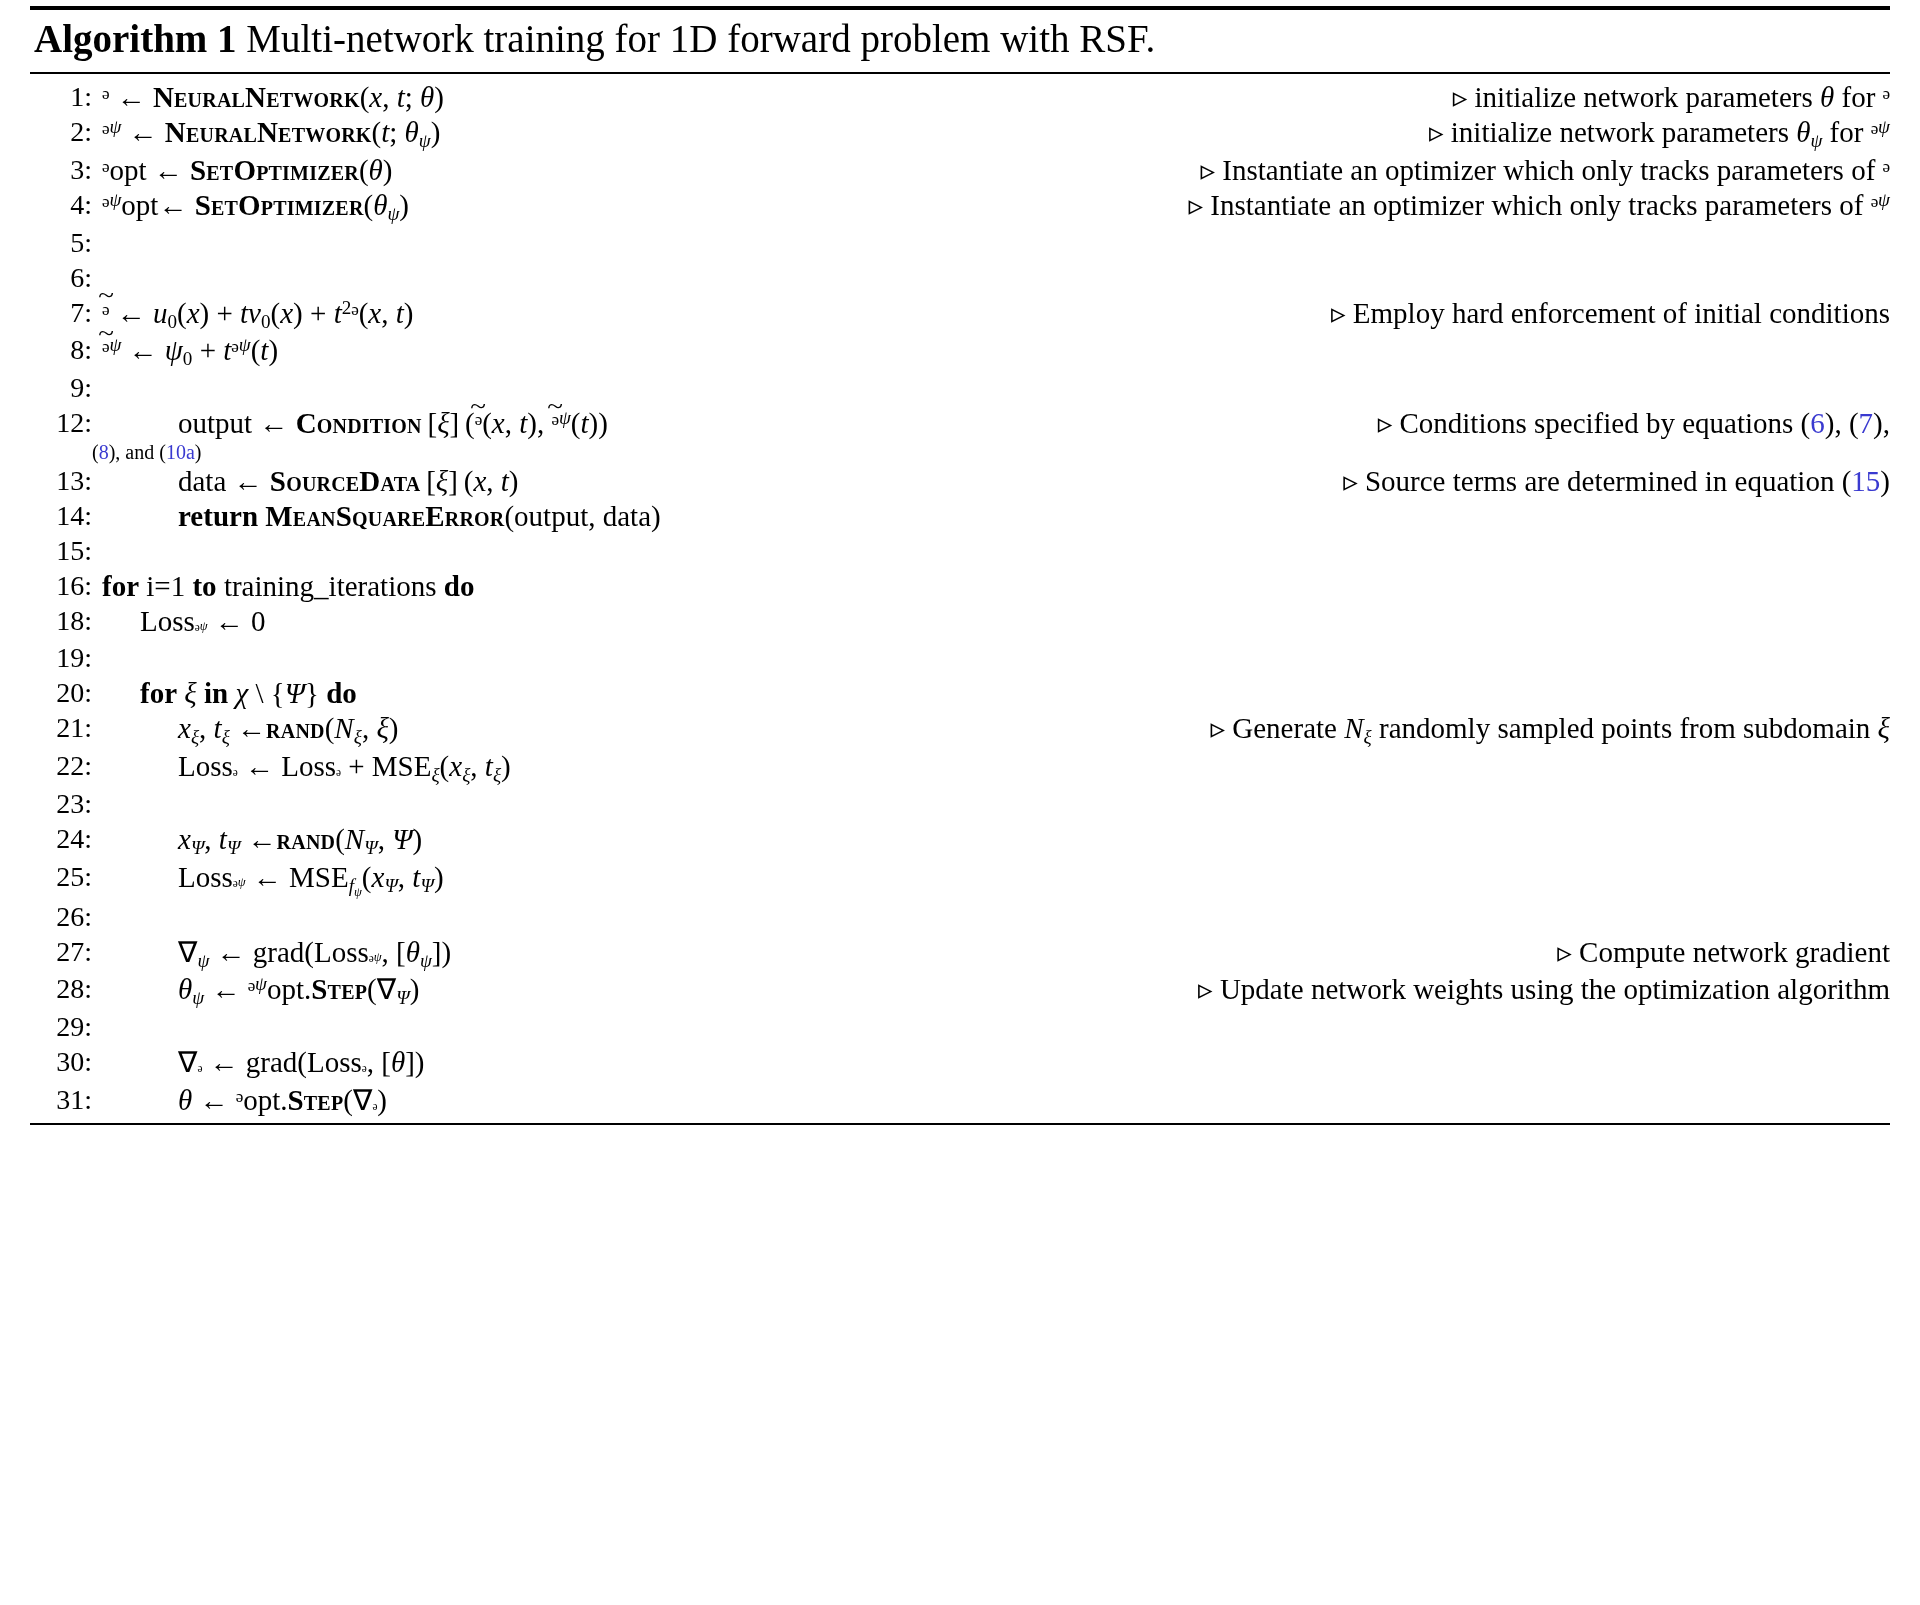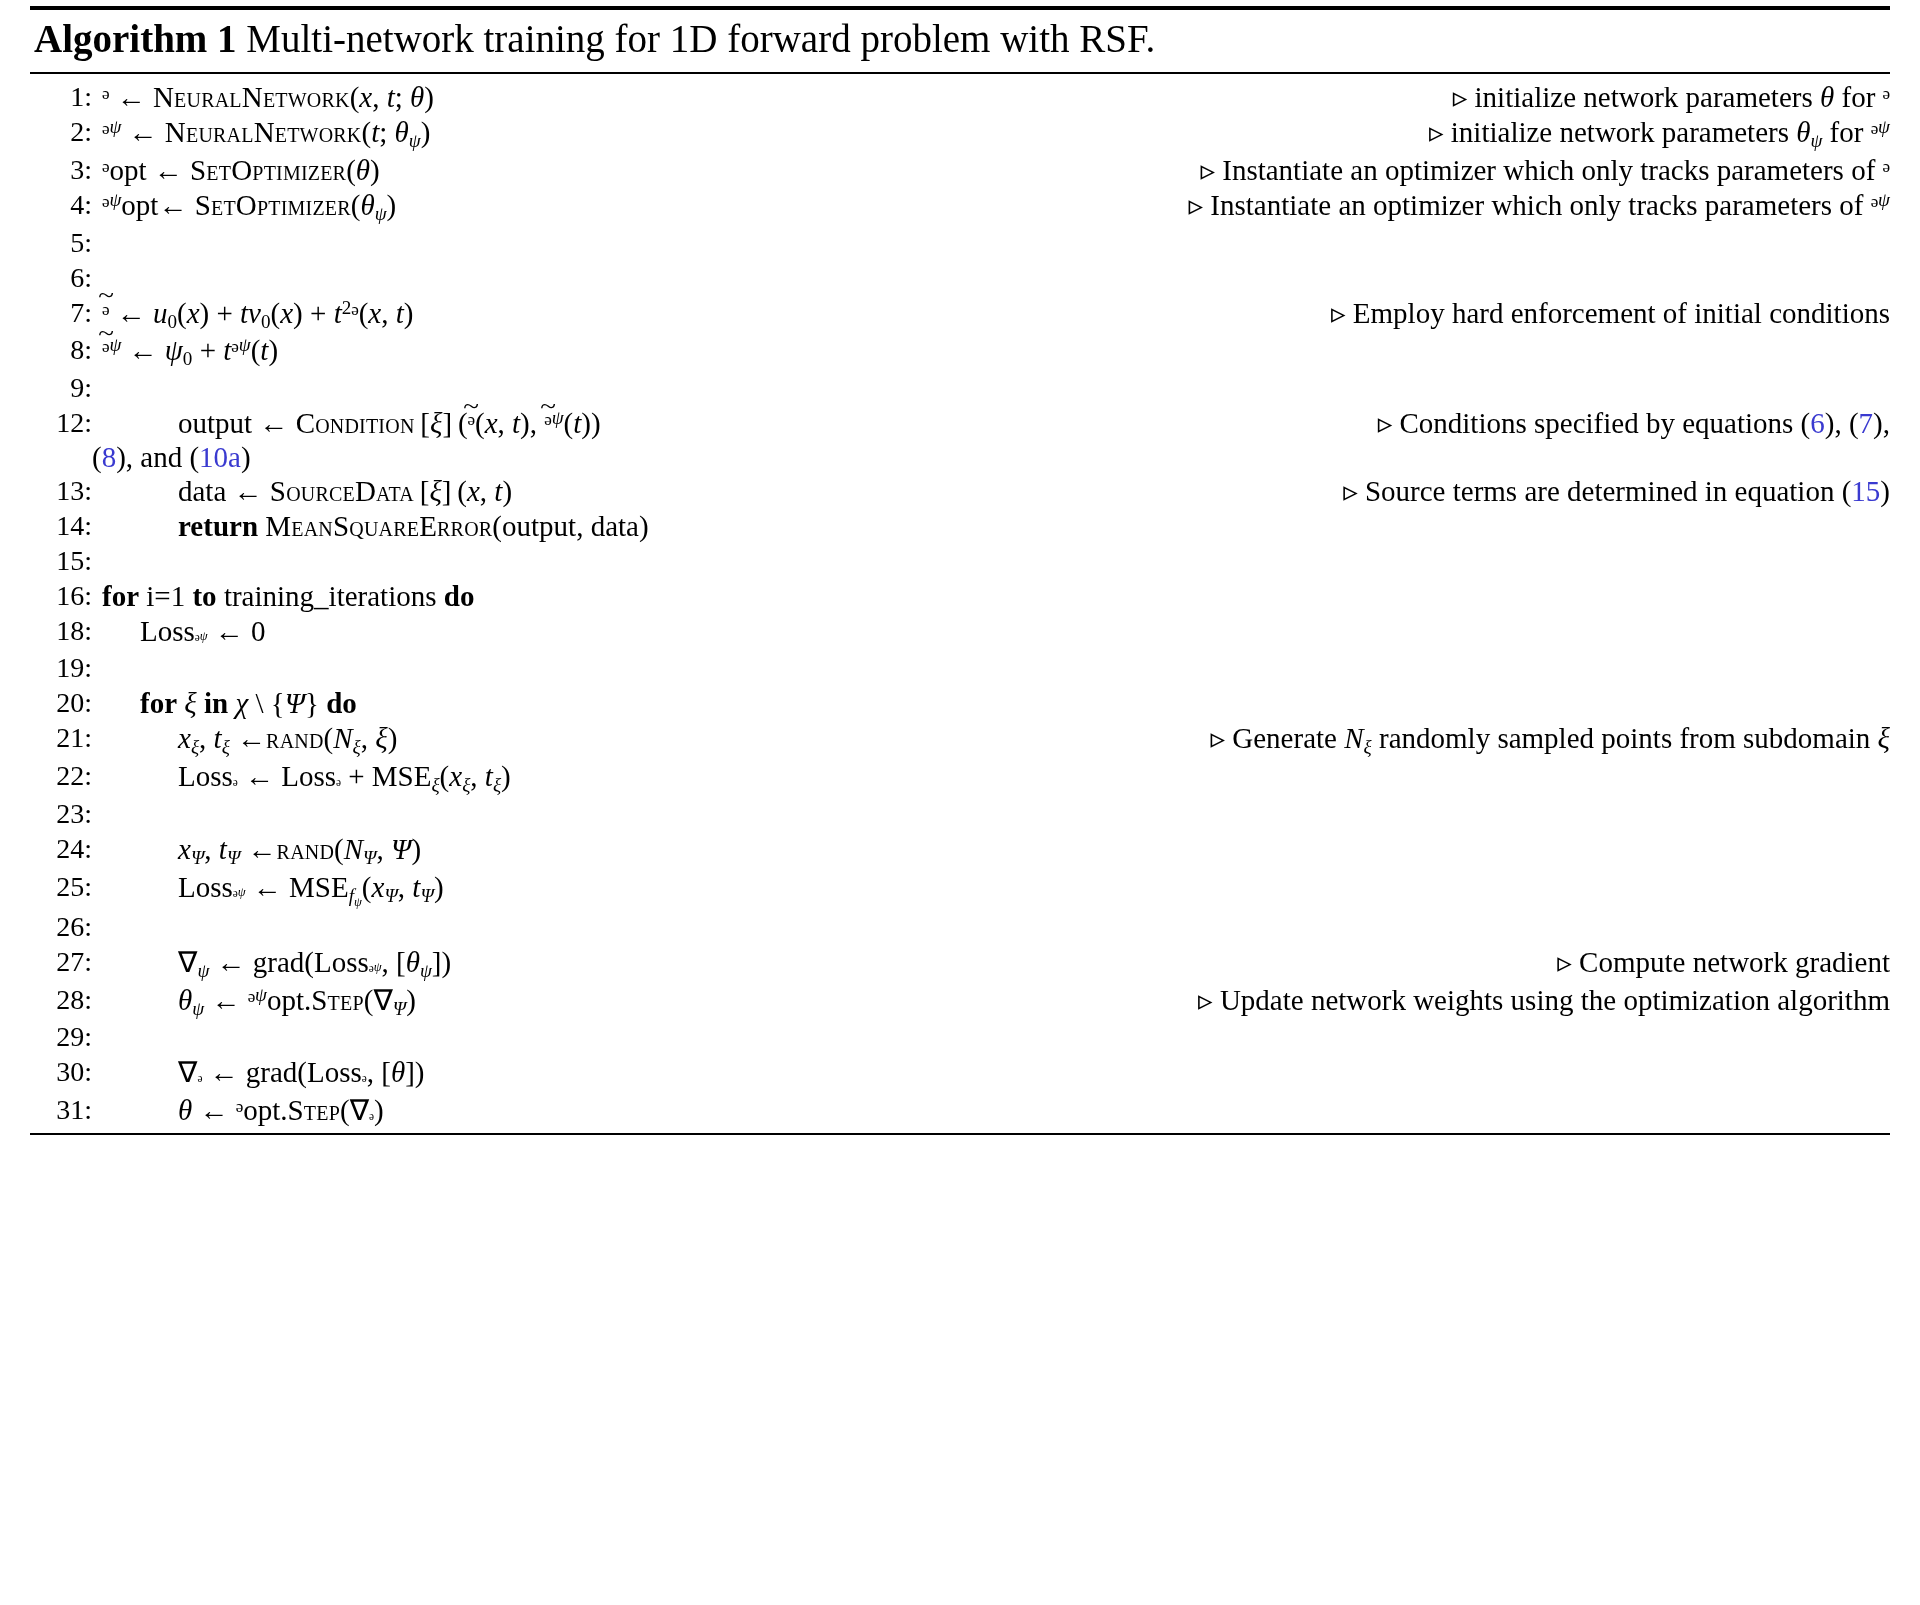--- a/index.html
+++ b/index.html
@@ -76,31 +76,32 @@
   .comment {
     font-family: "Liberation Serif", serif;
     white-space: pre-wrap;
   }
   .spacer-right {
     margin-left: auto;
     padding-left: 16px;
     text-align: right;
   }
   .cont {
-    font-size: 29px;
+    font-size: 20px;
     line-height: 1.12;
     padding-left: 62px;
   }
   .ind1 { padding-left: 0px; }
   .ind2 { padding-left: 38px; }
   .ind3 { padding-left: 76px; }
   .bold { font-weight: bold; }
   .sc {
     font-variant: small-caps;
     letter-spacing: 0.2px;
+    font-weight: bold;
   }
   i, .it { font-style: italic; font-family: "Liberation Serif", serif; }
   sub { font-size: 0.66em; vertical-align: -0.28em; }
   sup { font-size: 0.66em; vertical-align: 0.45em; }
   .ref { color: #3a3ad0; }
   .tilde-wrap {
     position: relative;
     display: inline-block;
   }
   .tilde-wrap .tld {

